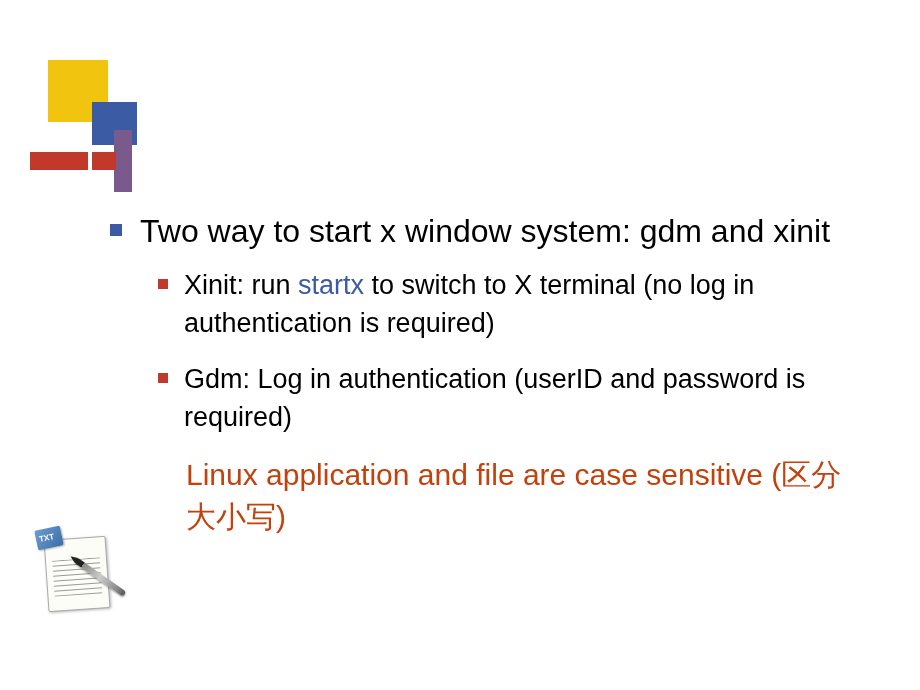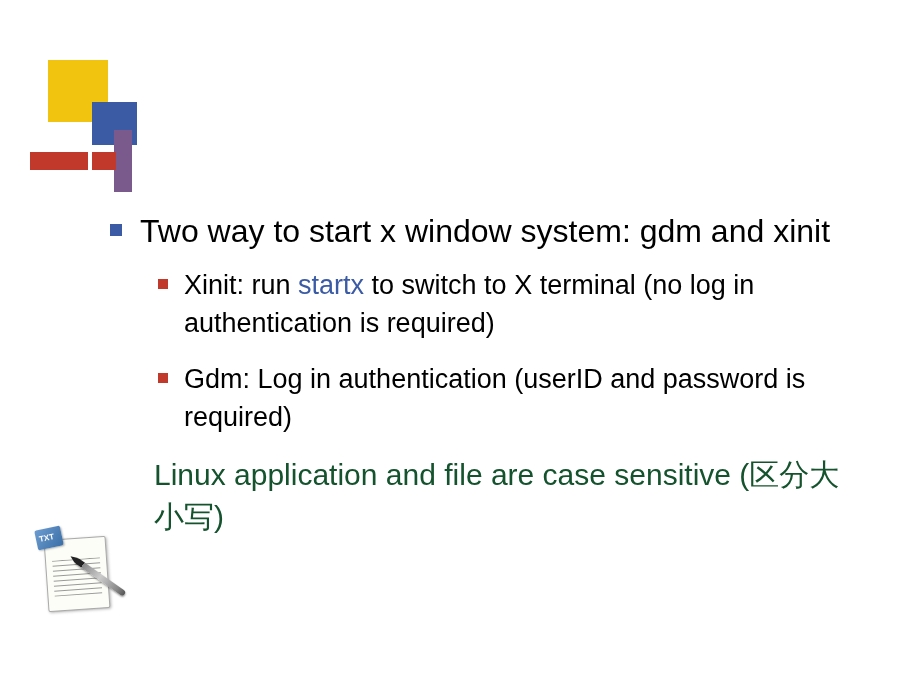--- a/index.html
+++ b/index.html
@@ -105,24 +105,24 @@
     }
     .sub-item {
       display: flex;
       align-items: flex-start;
       margin-bottom: 18px;
     }
     .highlight-blue {
       color: #3b5ba5;
     }
     .highlight-orange {
-      color: #14532d;
+      color: #c2410c;
       font-size: 30px;
       line-height: 1.4;
-      margin-left: 44px;
+      margin-left: 76px;
       margin-top: 10px;
     }
     .note-icon {
       position: absolute;
       left: 32px;
       top: 530px;
       width: 90px;
       height: 90px;
     }
     .paper {

